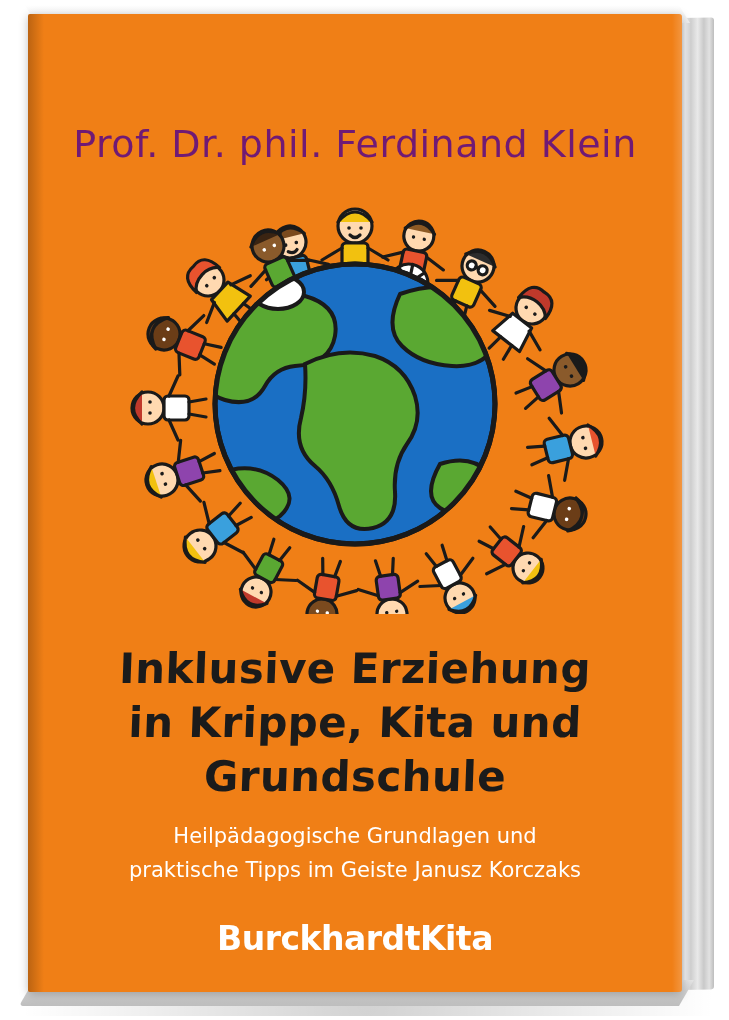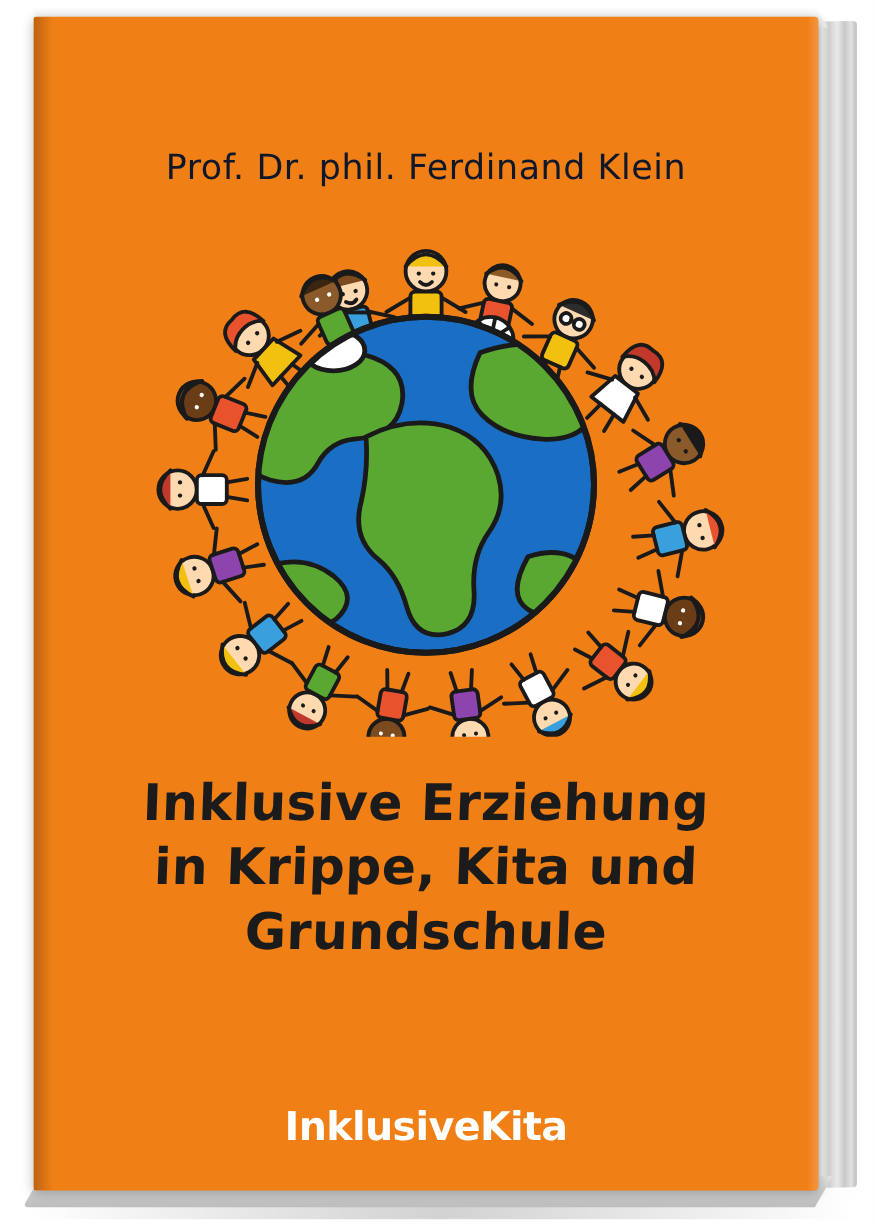--- a/index.html
+++ b/index.html
@@ -97,22 +97,22 @@
     width: 10px;
     background: linear-gradient(to left, rgba(255,255,255,0.18), rgba(255,255,255,0));
   }
 
   .author {
     position: absolute;
     top: 108px;
     left: 0;
     width: 100%;
     text-align: center;
-    color: #0f172a;
-    font-size: 29px;
+    color: #701a75;
+    font-size: 38px;
     letter-spacing: 0.5px;
     font-family: "DejaVu Sans", sans-serif;
     font-weight: 400;
   }
 
   
   .illustration {
     position: absolute;
     left: 72px;
     top: 160px;
@@ -404,19 +404,23 @@
         </g>
       </svg>
     </div>
 
     <div class="title-block">
       <div class="title-line">Inklusive Erziehung</div>
       <div class="title-line">in Krippe, Kita und</div>
       <div class="title-line">Grundschule</div>
     </div>
 
+    <div class="subtitle-block">
+      <div class="subtitle-line">Heilpädagogische Grundlagen und</div>
+      <div class="subtitle-line">praktische Tipps im Geiste Janusz Korczaks</div>
+    </div>
 
     <div class="publisher">
-      <span class="p1">Inklusive</span><span class="p2">Kita</span>
+      <span class="p1">Burckhardt</span><span class="p2">Kita</span>
     </div>
 
   </div>
 </div>
 
 </body></html>

